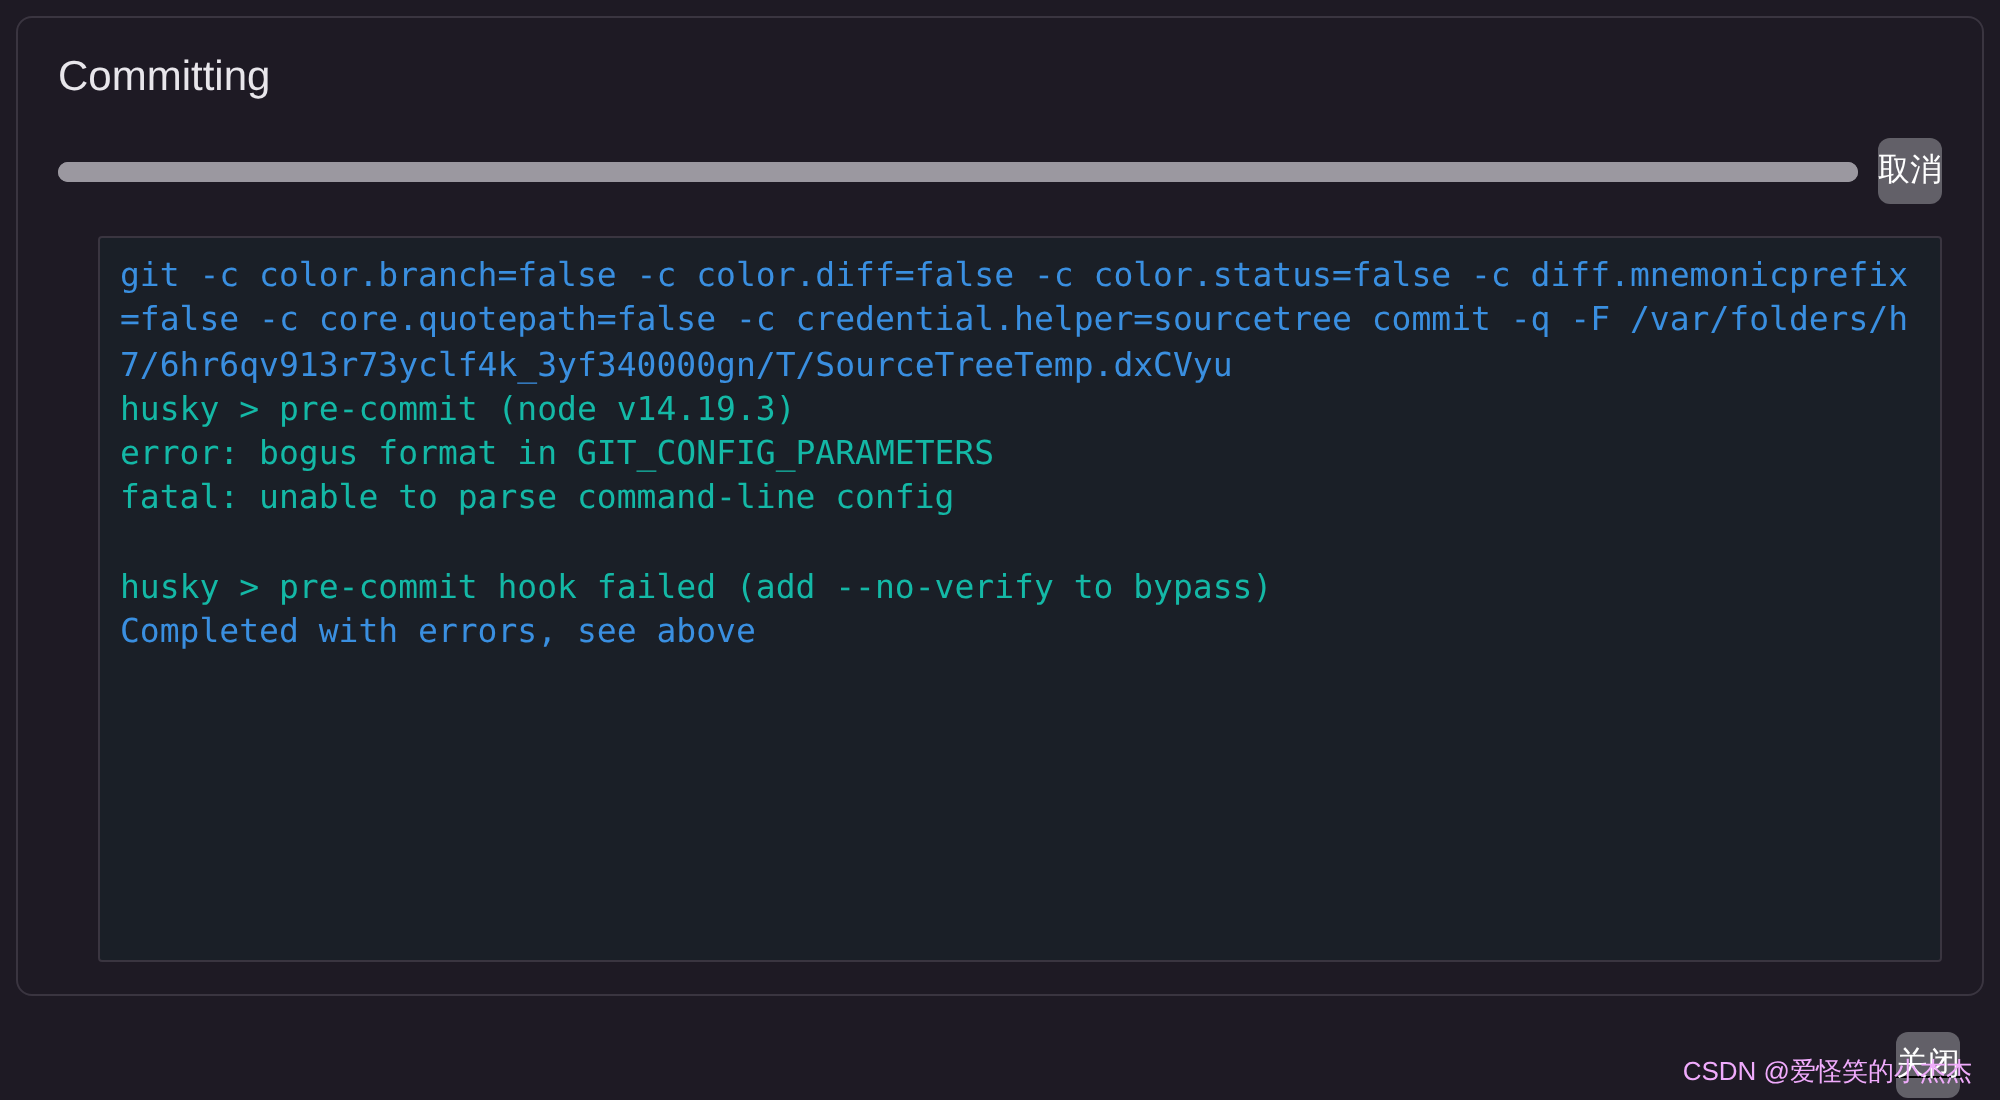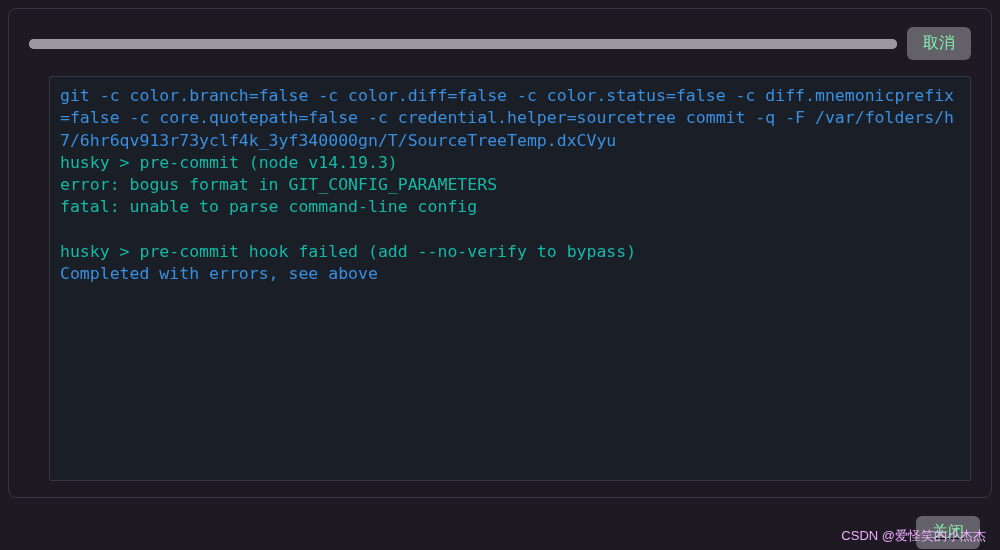--- a/index.html
+++ b/index.html
@@ -42,24 +42,24 @@
       overflow: hidden;
     }
     .progress-fill {
       position: absolute;
       left: 0; top: 0; bottom: 0;
       width: 100%;
       background: #9b98a0;
     }
     .btn {
       background: #626068;
-      color: #86efac;
+      color: #ffffff;
       border: none;
       border-radius: 6px;
-      padding: 6px 16px;
+      padding: 6px 0;
       font-size: 16px;
       cursor: pointer;
       font-family: inherit;
     }
     .console {
       flex: 1;
       background: #1a1f27;
       border: 1px solid #3a3540;
       border-radius: 2px;
       padding: 8px 10px;
@@ -84,20 +84,21 @@
       right: 14px;
       bottom: 5px;
       font-size: 13px;
       color: #f0abfc;
     }
   </style>
 </head>
 <body>
 
 <div class="dialog">
+  <div class="title">Committing</div>
 
   <div class="progress-row">
     <div class="progress-bar">
       <div class="progress-fill" style="width: 100%;"></div>
     </div>
     <button class="btn">取消</button>
   </div>
 
   <div class="console" id="console"><div class="line-blue">git -c color.branch=false -c color.diff=false -c color.status=false -c diff.mnemonicprefix=false -c core.quotepath=false -c credential.helper=sourcetree commit -q -F /var/folders/h7/6hr6qv913r73yclf4k_3yf340000gn/T/SourceTreeTemp.dxCVyu</div><div class="line-red">husky &gt; pre-commit (node v14.19.3)</div><div class="line-red">error: bogus format in GIT_CONFIG_PARAMETERS</div><div class="line-red">fatal: unable to parse command-line config</div><div class="line-red">&nbsp;</div><div class="line-red">husky &gt; pre-commit hook failed (add --no-verify to bypass)</div><div class="line-blue">Completed with errors, see above</div></div>
 </div>

